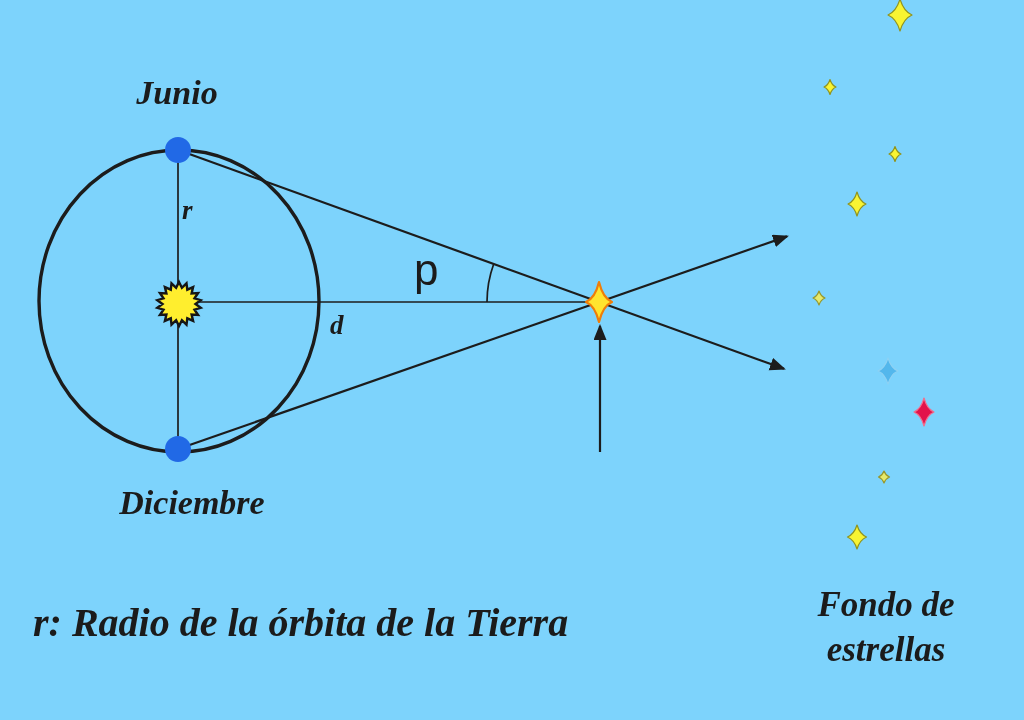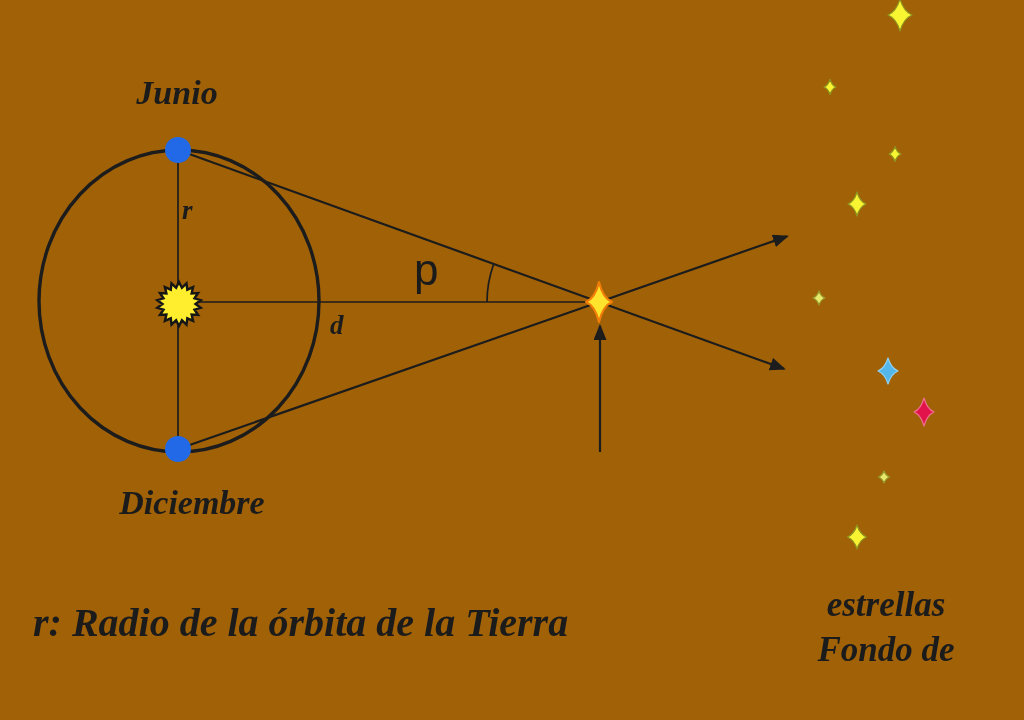--- a/index.html
+++ b/index.html
@@ -1,19 +1,19 @@
 <!DOCTYPE html>
 <html><head>
 <meta charset="utf-8">
 <style>
   html,body{margin:0;padding:0;background:#ffffff;}
   .stage{
     position:relative;
     width:1024px;height:720px;
-    background:#a16207;
+    background:#7dd3fc;
     overflow:hidden;
     font-family:"Liberation Serif","DejaVu Serif",serif;
   }
   .stage svg{position:absolute;left:0;top:0;}
   .lbl{
     position:absolute;
     color:#1b1b1b;
     font-style:italic;
     font-weight:bold;
     white-space:nowrap;
@@ -80,21 +80,21 @@
   <div class="lbl big centered" style="left:192px;top:484px">Diciembre</div>
 
   <div class="lbl small-math" style="left:182px;top:196px">r</div>
 
   <div class="lbl small-math" style="left:330px;top:311px">d</div>
 
   <div class="lbl p-label" style="left:414px;top:246px">p</div>
 
 
   <div class="lbl fondo centered" style="left:886px;top:582px">
+    <span style="display:block">Fondo de</span>
     <span style="display:block">estrellas</span>
-    <span style="display:block">Fondo de</span>
   </div>
 
   <div class="lbl legend" style="left:33px;top:606px">
     <span style="display:block">r: Radio de la órbita de la Tierra</span>
   </div>
 
 </div>
 
 </body></html>

